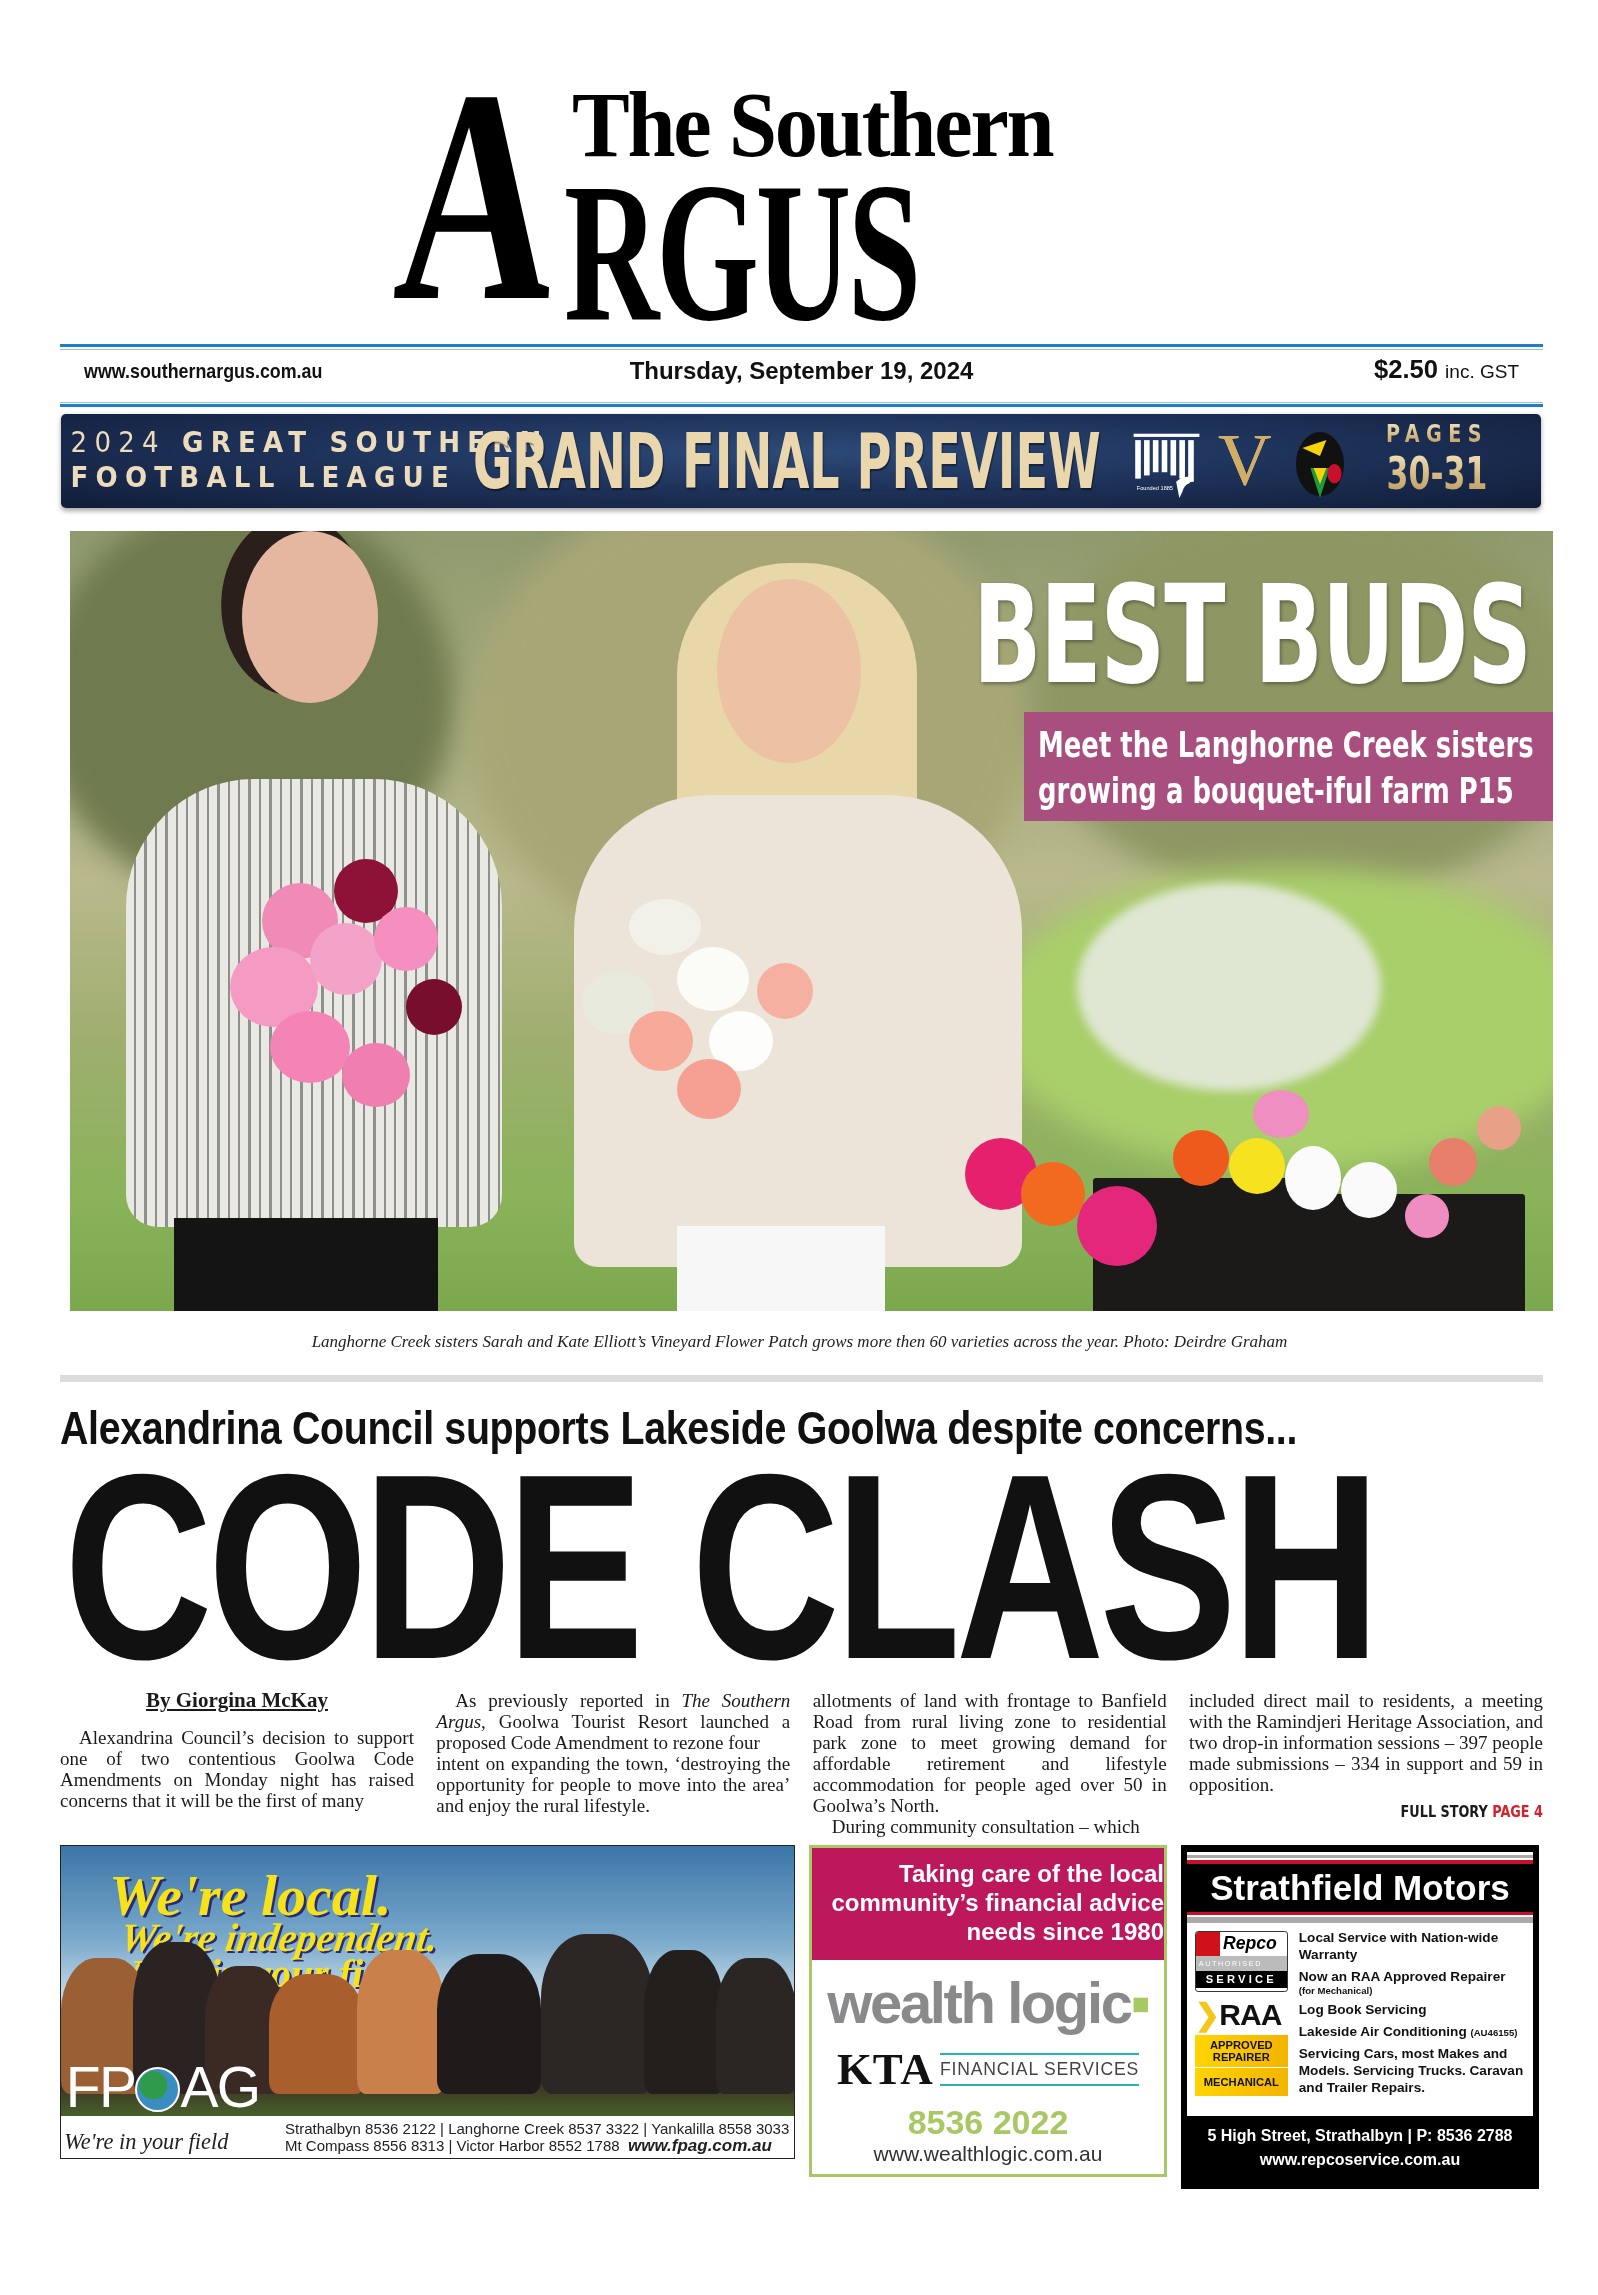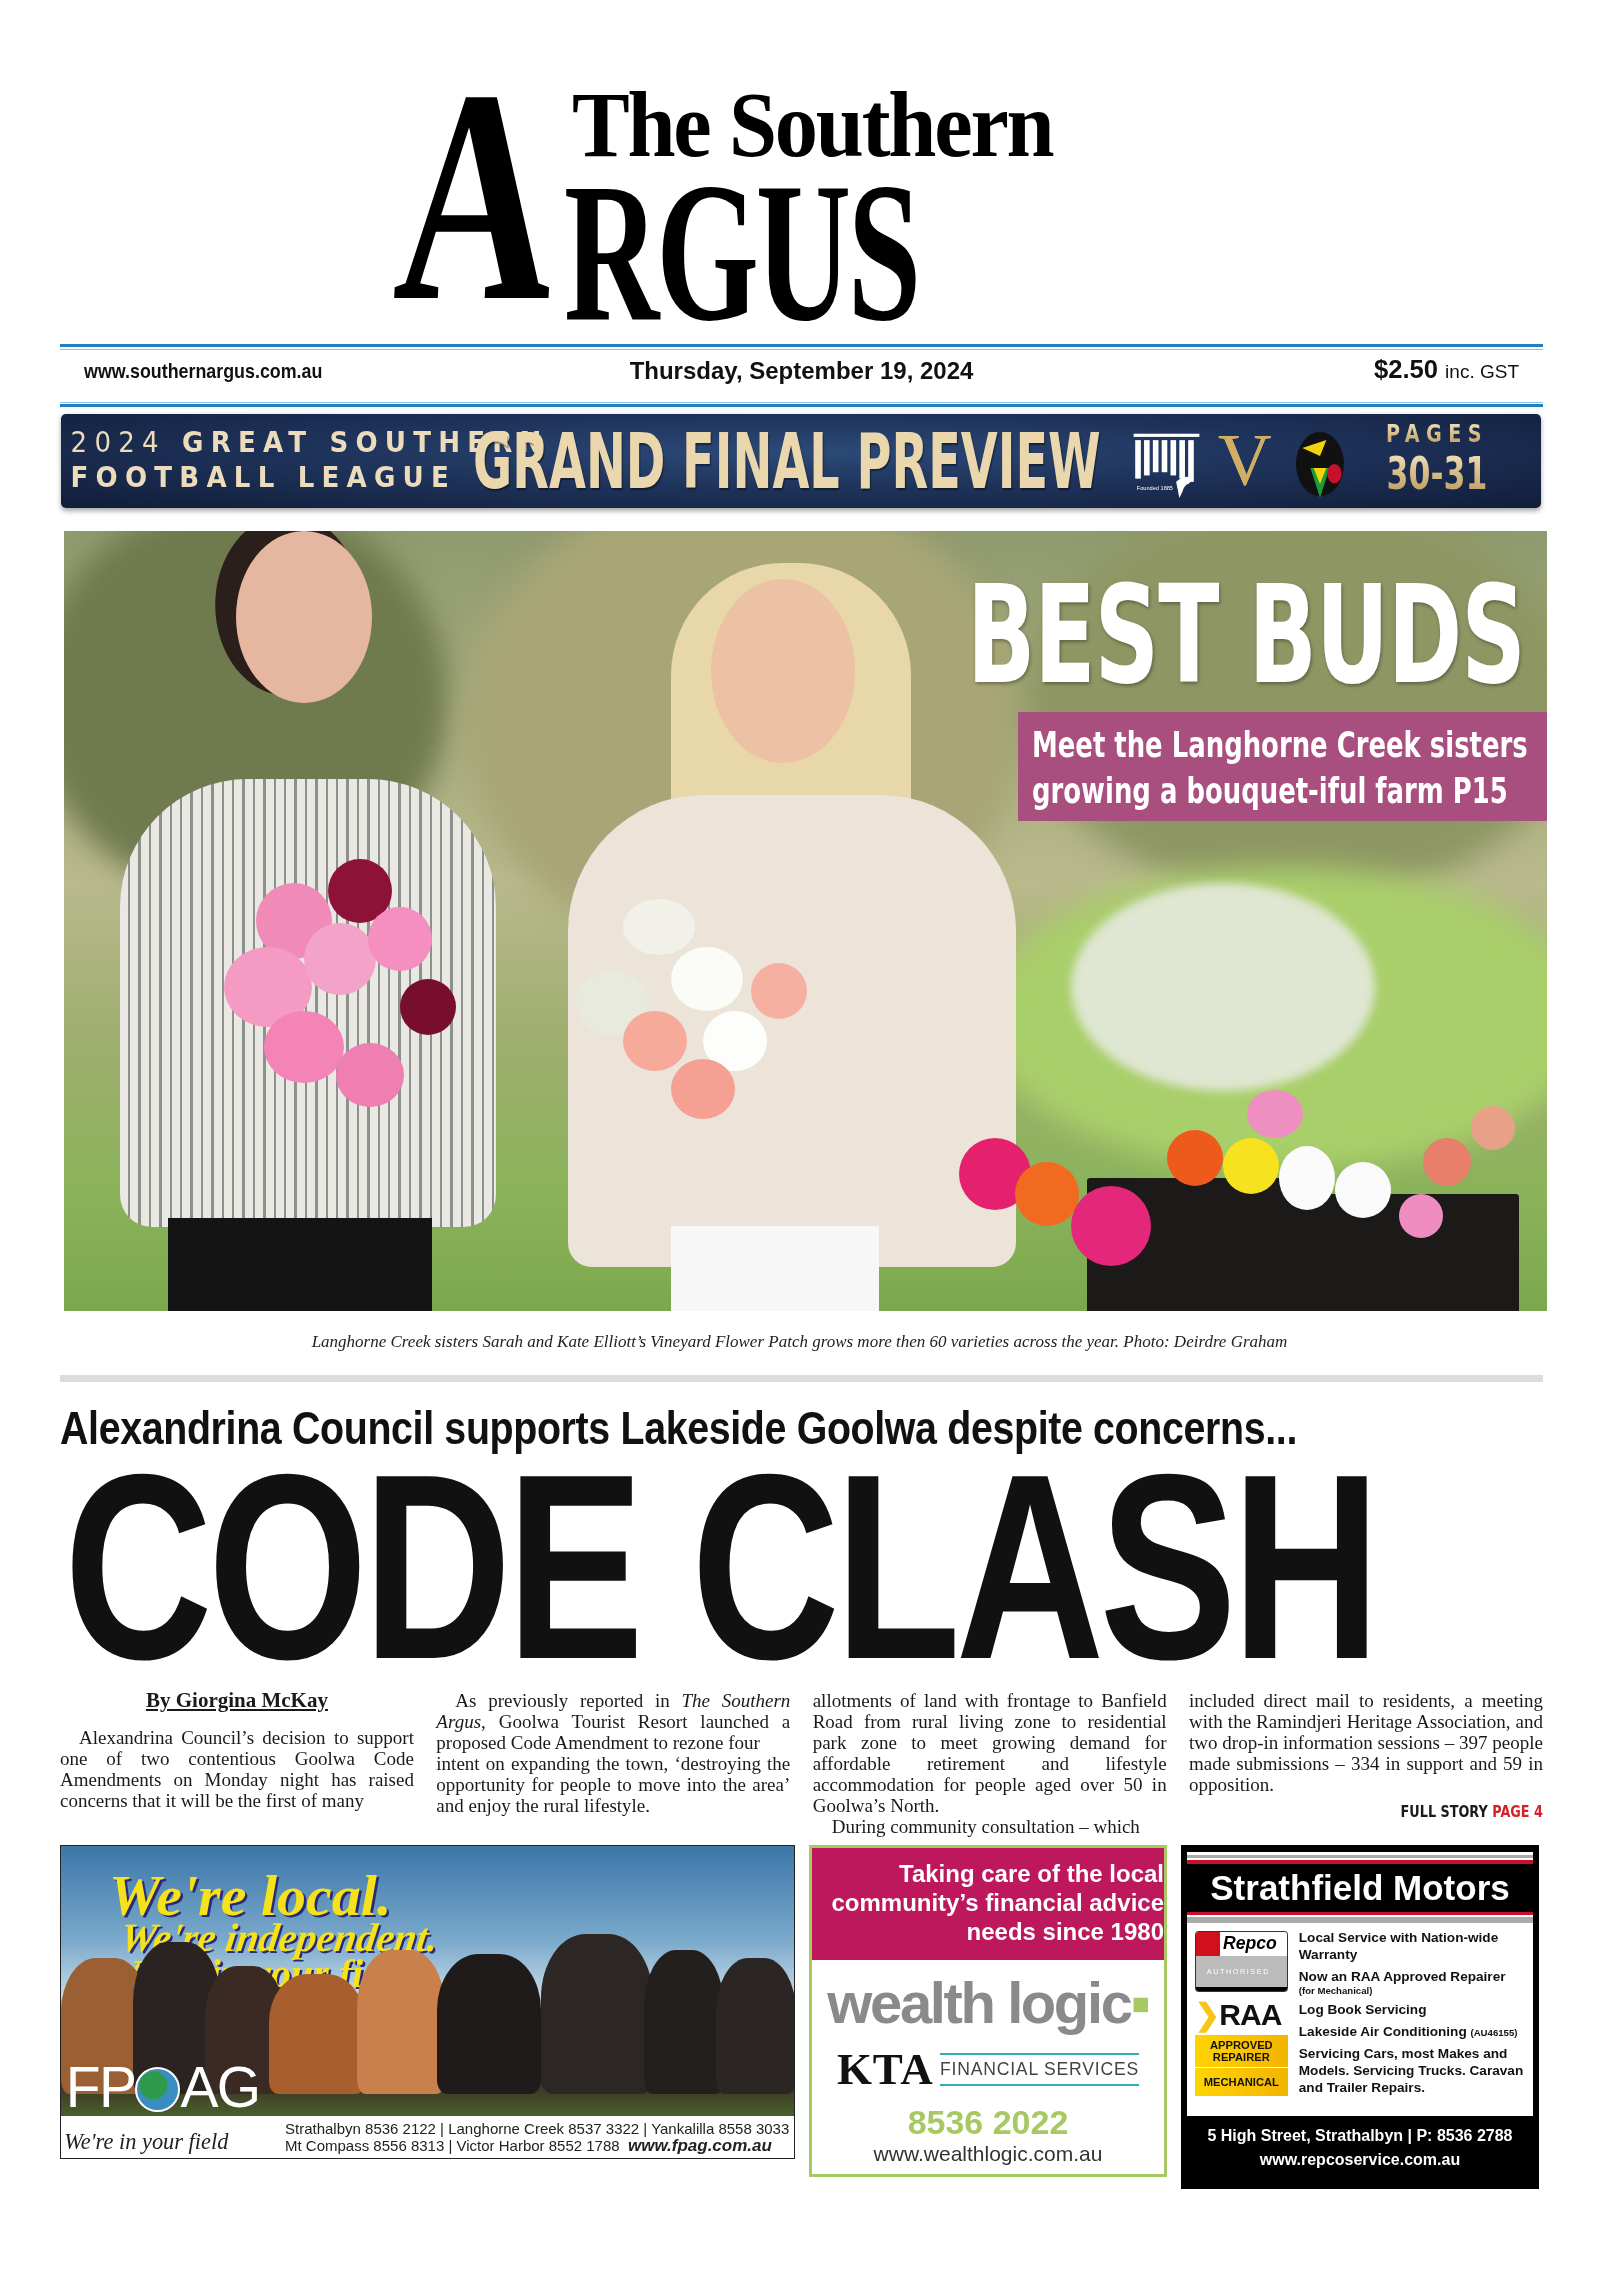--- a/index.html
+++ b/index.html
@@ -37,21 +37,21 @@
               font-size: 77px; line-height: 80px; transform: scaleX(0.62); transform-origin: left top; white-space: nowrap;
               color: #ead7ae; text-shadow: 1.6px 2.4px 1.6px rgba(0,0,0,.45); }
   .bn-club1 { position: absolute; left: 1071px; top: 17.6px; width: 69px; height: 66px; }
   .bn-v { position: absolute; left: 1157px; top: 9.6px; font-family: "Liberation Serif", serif; font-size: 74px; line-height: 72px; color: #d1ae63; }
   .bn-club2 { position: absolute; left: 1227px; top: 9.6px; width: 64px; height: 77px; }
   .bn-pages { position: absolute; right: 32px; top: 6.4px; text-align: center; font-family: "DejaVu Sans", sans-serif; font-weight: bold; color: #d9bb7c; }
   .bn-pages .lbl { font-size: 24px; letter-spacing: 8px; line-height: 29px; transform: scaleX(0.8); }
   .bn-pages .num { font-size: 45px; line-height: 50px; transform: scaleX(0.7); }
 
   
-  .hero { position: absolute; left: 64px; top: 531px; width: 1483px; height: 780px; overflow: hidden;
+  .hero { position: absolute; left: 70px; top: 531px; width: 1483px; height: 780px; overflow: hidden;
           background: linear-gradient(180deg, #8f9a6e 0%, #a7ad7f 25%, #b9b98c 45%, #9fae6f 65%, #8ab35a 85%, #7ca84d 100%); }
   .tree { position: absolute; border-radius: 50%; filter: blur(14.4px); }
   .person { position: absolute; }
   .sweater-l { position: absolute; left: 56px; top: 248px; width: 376px; height: 448px; border-radius: 128px 128px 32px 32px;
                background: repeating-linear-gradient(90deg, #e9e8e2 0 8px, #8d918b 8px 10.4px); }
   .head-l { position: absolute; left: 172px; top: 0px; width: 136px; height: 172px; border-radius: 50%; background: #e5b6a0; box-shadow: -16px -12px 0 4.8px #2a1f1a; }
   .sweater-r { position: absolute; left: 504px; top: 264px; width: 448px; height: 472px; border-radius: 136px 136px 24px 24px; background: #ece4d8; }
   .tee-r { position: absolute; left: 607px; top: 695px; width: 208px; height: 88px; background: #f7f7f7; }
   .hair-r { position: absolute; left: 607px; top: 32px; width: 240px; height: 344px; border-radius: 112px 112px 48px 48px; background: #e8d7a8; }
   .head-r { position: absolute; left: 647px; top: 48px; width: 144px; height: 184px; border-radius: 50%; background: #edc1a4; }
@@ -112,21 +112,21 @@
   .wl-url { text-align: center; font-size: 21px; color: #333; }
 
   .ad-sm { position: absolute; left: 1181px; top: 1845px; width: 358px; height: 344px; background: #000; border: 1.6px solid #000; }
   .sm-stripes { height: 11.2px; margin: 6.4px 4.8px 0; background: linear-gradient(180deg, #fff 0 3.2px, #aaa 3.2px 6.4px, #fff 6.4px 8px, #c8102e 8px 11.2px); }
   .sm-title { color: #fff; font-weight: bold; font-size: 35px; text-align: center; line-height: 48px; }
   .sm-stripes2 { height: 11.2px; margin: 0 4.8px; background: linear-gradient(180deg, #c8102e 0 3.2px, #fff 3.2px 4.8px, #aaa 4.8px 11.2px); }
   .sm-body { background: #fff; margin: 0 4.8px; height: 193px; position: relative; }
   .sm-badges { position: absolute; left: 8px; top: 8px; width: 93px; }
   .repco { height: 61px; border: 1.6px solid #333; border-radius: 3.2px; background: #fff; overflow: hidden; }
   .repco .r1 { font-style: italic; font-weight: bold; color: #000; font-size: 17.6px; padding: 1.6px 3.2px; border-left: 24px solid #d0111b; }
-  .repco .r2 { font-size: 7.2px; letter-spacing: 1.6px; background: #bbb; color: #fff; padding: 11px; }
+  .repco .r2 { font-size: 7.2px; letter-spacing: 1.6px; background: #bbb; color: #fff; padding: 3px; }
   .repco .r3 { font-size: 11.2px; letter-spacing: 3.2px; background: #000; color: #fff; text-align: center; font-weight: bold; padding: 2.4px; }
   .raa { margin-top: 4.8px; font-size: 30px; font-weight: bold; letter-spacing: -0.8px; }
   .raa .chev { color: #f5c518; }
   .approved { margin-top: 3.2px; background: linear-gradient(90deg, #ffd400, #f3b400); text-align: center; font-size: 11.2px; font-weight: bold; line-height: 12px; padding: 4px 0; }
   .approved.mech { margin-top: 1.6px; padding: 8px 0; }
   .sm-list { position: absolute; left: 112px; top: 6.4px; right: 4.8px; font-weight: bold; font-size: 13.6px; line-height: 17px; color: #111; }
   .sm-list div { margin-bottom: 4.8px; }
   .sm-list small { font-size: 9.6px; display: block; line-height: 11.2px; }
   .sm-foot { color: #fff; font-weight: bold; text-align: center; font-size: 16px; line-height: 24px; padding-top: 8px; }
 </style>

